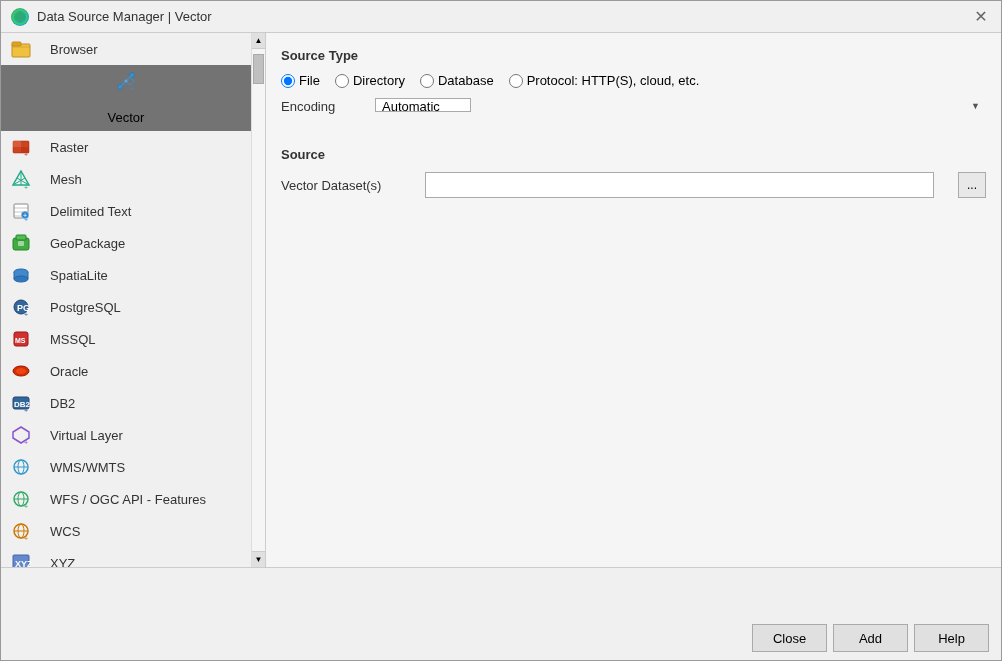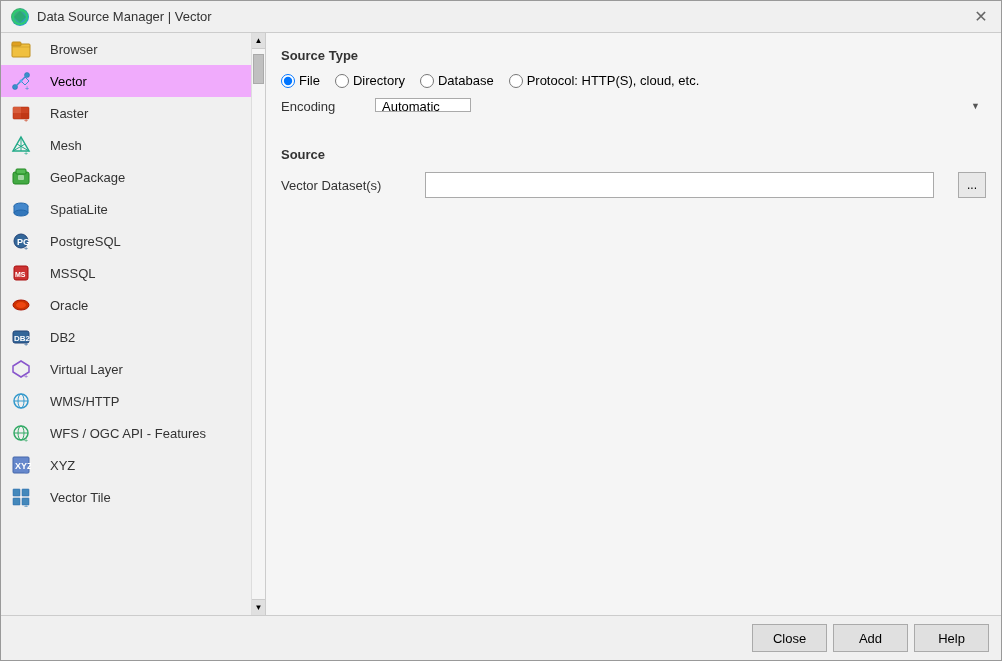--- a/index.html
+++ b/index.html
@@ -72,22 +72,23 @@
     .sidebar-item {
       display: flex;
       align-items: center;
       padding: 6px 10px;
       cursor: pointer;
       gap: 19px;
       color: #333;
       font-size: 13px;
     }
     .sidebar-item.active {
-      background: #f0abfc;
+      background: #737373;
       color: #000;
+      flex-direction: column;
     }
     .sidebar-item .icon {
       width: 20px;
       height: 20px;
       display: flex;
       align-items: center;
       justify-content: center;
       flex-shrink: 0;
     }
     .right-panel {
@@ -207,20 +208,21 @@
     }
     .bottom-btn {
       height: 28px;
       min-width: 75px;
       padding: 2px 14px;
       background: #e0e0e0;
       border: 1px solid #aaa;
       cursor: pointer;
       font-size: 13px;
       font-family: "Segoe UI", Arial, sans-serif;
+      margin-top: 48px;
     }
 
     
     .sidebar-container {
       display: flex;
       width: 265px;
       border-right: 1px solid #ccc;
       position: relative;
     }
     .sidebar-list {
@@ -337,20 +339,34 @@
               <polygon points="10,2 18,16 2,16" fill="none" stroke="#22aa88" stroke-width="1.5"></polygon>
               <line x1="10" y1="2" x2="10" y2="16" stroke="#22aa88" stroke-width="1"></line>
               <line x1="2" y1="16" x2="14" y2="9" stroke="#22aa88" stroke-width="1"></line>
               <line x1="18" y1="16" x2="6" y2="9" stroke="#22aa88" stroke-width="1"></line>
               <text x="13" y="21" font-size="7" fill="#22aa88">+</text>
             </svg>
           </span>
           <span>Mesh</span>
         </div>
 
+        <div class="sidebar-item">
+          <span class="icon">
+            <svg width="20" height="20" viewBox="0 0 20 20">
+              <rect x="3" y="3" width="14" height="14" rx="1" fill="white" stroke="#888" stroke-width="1"></rect>
+              <line x1="3" y1="7" x2="17" y2="7" stroke="#888" stroke-width="0.5"></line>
+              <line x1="3" y1="11" x2="17" y2="11" stroke="#888" stroke-width="0.5"></line>
+              <line x1="3" y1="15" x2="17" y2="15" stroke="#888" stroke-width="0.5"></line>
+              <text x="13" y="21" font-size="7" fill="#3388cc">+</text>
+              <circle cx="14" cy="14" r="4" fill="#3388cc" stroke="white" stroke-width="0.5"></circle>
+              <text x="12" y="17" font-size="7" fill="white">+</text>
+            </svg>
+          </span>
+          <span>Delimited Text</span>
+        </div>
 
         <div class="sidebar-item">
           <span class="icon">
             <svg width="20" height="20" viewBox="0 0 20 20">
               <rect x="2" y="5" width="16" height="12" rx="2" fill="#44aa44" stroke="#228822" stroke-width="1"></rect>
               <rect x="5" y="2" width="10" height="5" rx="1" fill="#55bb55" stroke="#228822" stroke-width="1"></rect>
               <rect x="7" y="8" width="6" height="5" rx="1" fill="white" opacity="0.5"></rect>
             </svg>
           </span>
           <span>GeoPackage</span>
@@ -422,35 +438,46 @@
         </div>
 
         <div class="sidebar-item">
           <span class="icon">
             <svg width="20" height="20" viewBox="0 0 20 20">
               <circle cx="10" cy="10" r="7" fill="none" stroke="#3399cc" stroke-width="1.5"></circle>
               <ellipse cx="10" cy="10" rx="3" ry="7" fill="none" stroke="#3399cc" stroke-width="1"></ellipse>
               <line x1="3" y1="10" x2="17" y2="10" stroke="#3399cc" stroke-width="1"></line>
             </svg>
           </span>
-          <span>WMS/HTTP</span>
+          <span>WMS/WMTS</span>
         </div>
 
         <div class="sidebar-item">
           <span class="icon">
             <svg width="20" height="20" viewBox="0 0 20 20">
               <circle cx="10" cy="10" r="7" fill="none" stroke="#33aa66" stroke-width="1.5"></circle>
               <ellipse cx="10" cy="10" rx="3" ry="7" fill="none" stroke="#33aa66" stroke-width="1"></ellipse>
               <line x1="3" y1="10" x2="17" y2="10" stroke="#33aa66" stroke-width="1"></line>
               <text x="13" y="20" font-size="7" fill="#33aa66">+</text>
             </svg>
           </span>
           <span>WFS / OGC API - Features</span>
         </div>
 
+        <div class="sidebar-item">
+          <span class="icon">
+            <svg width="20" height="20" viewBox="0 0 20 20">
+              <circle cx="10" cy="10" r="7" fill="none" stroke="#cc7700" stroke-width="1.5"></circle>
+              <ellipse cx="10" cy="10" rx="3" ry="7" fill="none" stroke="#cc7700" stroke-width="1"></ellipse>
+              <line x1="3" y1="10" x2="17" y2="10" stroke="#cc7700" stroke-width="1"></line>
+              <text x="13" y="20" font-size="7" fill="#cc7700">+</text>
+            </svg>
+          </span>
+          <span>WCS</span>
+        </div>
 
         <div class="sidebar-item">
           <span class="icon">
             <svg width="20" height="20" viewBox="0 0 20 20">
               <rect x="2" y="2" width="16" height="16" rx="1" fill="#6688cc" stroke="#4466aa" stroke-width="1"></rect>
               <text x="4" y="14" font-size="9" fill="white" font-weight="bold">XYZ</text>
               <text x="13" y="20" font-size="7" fill="#6688cc">+</text>
             </svg>
           </span>
           <span>XYZ</span>

